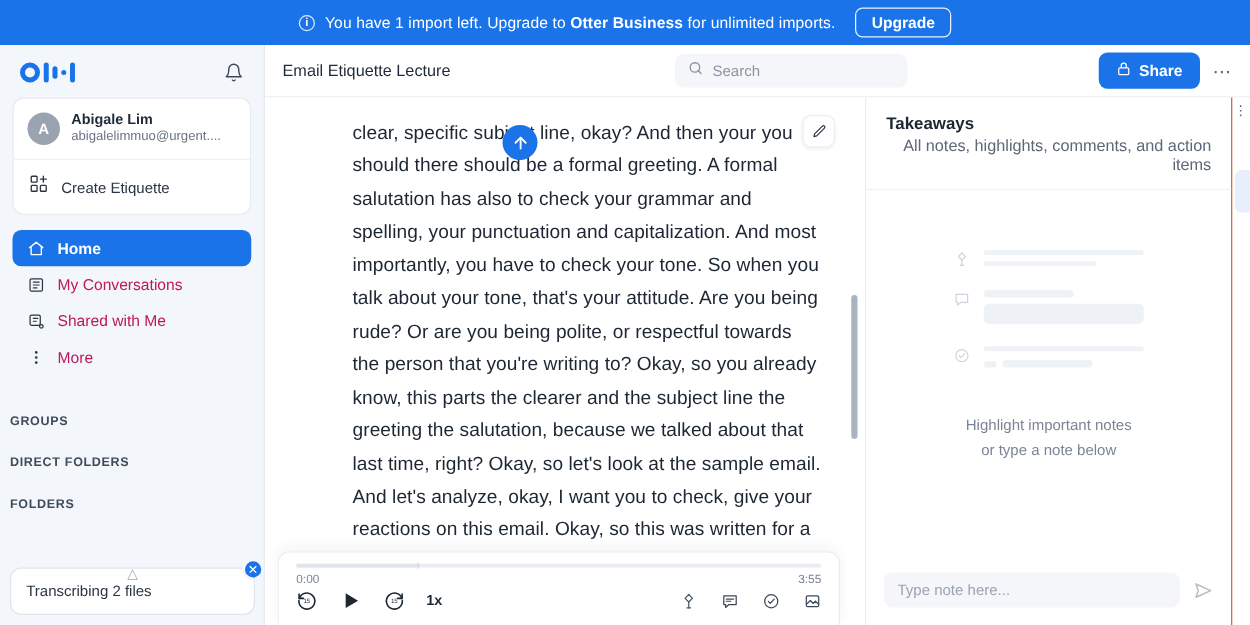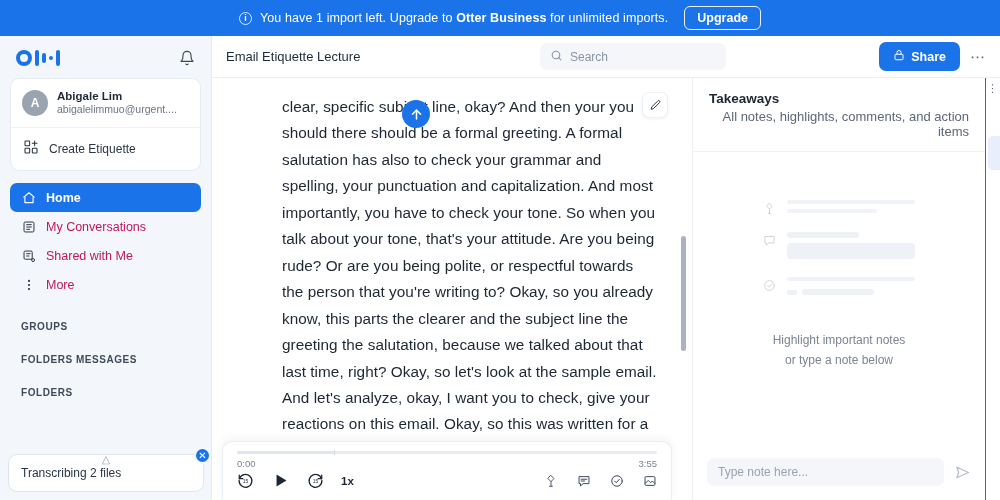--- a/index.html
+++ b/index.html
@@ -65,31 +65,31 @@
     background: #9aa4b0; color: #fff; font-size: 12px; font-weight: 600;
     display: flex; align-items: center; justify-content: center;
   }
   .acct-meta { min-width: 0; }
   .acct-name { font-size: 11.5px; font-weight: 700; color: #1f2a37; line-height: 1.25; }
   .acct-mail { font-size: 10.5px; color: #6b7585; line-height: 1.3; white-space: nowrap; overflow: hidden; }
   .card-div { height: 1px; background: #eef2f7; }
   .ws { display: flex; align-items: center; gap: 10px; padding: 11px 12px; cursor: pointer; }
   .ws-label { font-size: 12px; color: #2a3543; font-weight: 500; }
 
-  .nav { margin: 12px 10px 0 10px; }
+  .nav { margin: 12px 10px 10px 10px; }
   .nav-item {
     display: flex; align-items: center; gap: 10px;
     padding: 7px 11px; border-radius: 7px; cursor: pointer;
     font-size: 12.5px; color: #be185d;
   }
   .nav-item.active { background: #1a73e8; color: #fff; font-weight: 600; }
   .nav-icn { width: 15px; height: 15px; display: flex; align-items: center; justify-content: center; flex: 0 0 15px; }
   .sec-head {
     font-size: 10px; font-weight: 700; letter-spacing: .55px;
-    color: #3f4b5b; padding: 0 21px; margin-top: 22px;
+    color: #3f4b5b; padding: 0 8px; margin-top: 22px;
   }
 
   .transcribe-toast {
     position: absolute; left: 8px; bottom: 8px; width: 196px;
     background: #fff; border: 1px solid #dfe5ee; border-radius: 9px;
     padding: 11px 12px; font-size: 12px; color: #2a3543;
   }
   .toast-caret {
     position: absolute; top: -1px; left: 50%; transform: translateX(-50%);
     font-size: 11px; color: #9aa4b0; line-height: 1;
@@ -296,21 +296,21 @@
                 <circle cx="12" cy="5" r="1.8"></circle>
                 <circle cx="12" cy="12" r="1.8"></circle>
                 <circle cx="12" cy="19" r="1.8"></circle>
               </svg>
           </span>
           <span>More</span>
         </div>
       </div>
 
       <div class="sec-head">GROUPS</div>
-      <div class="sec-head">FOLDERS MESSAGES</div>
+      <div class="sec-head">DIRECT FOLDERS</div>
       <div class="sec-head">FOLDERS</div>
 
       <div class="transcribe-toast">
         <span class="toast-caret">△</span>
         <span>Transcribing 2 files</span>
         <span class="toast-close">✕</span>
       </div>
     </div>
 
     <div class="main">

